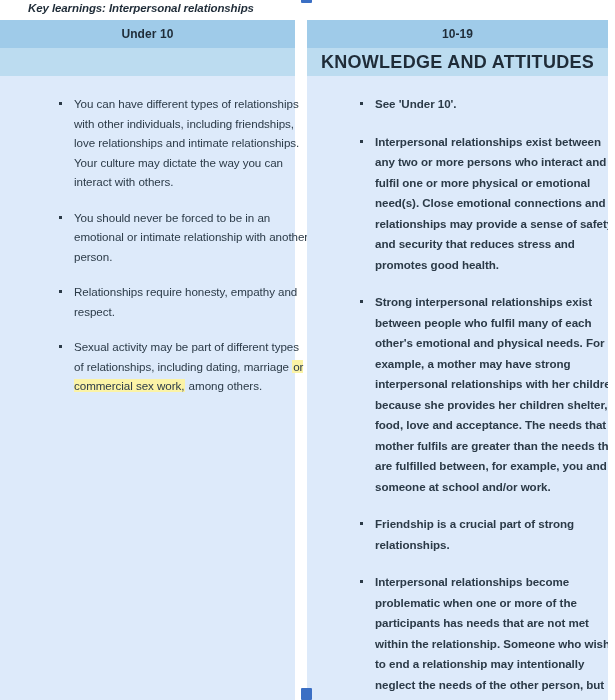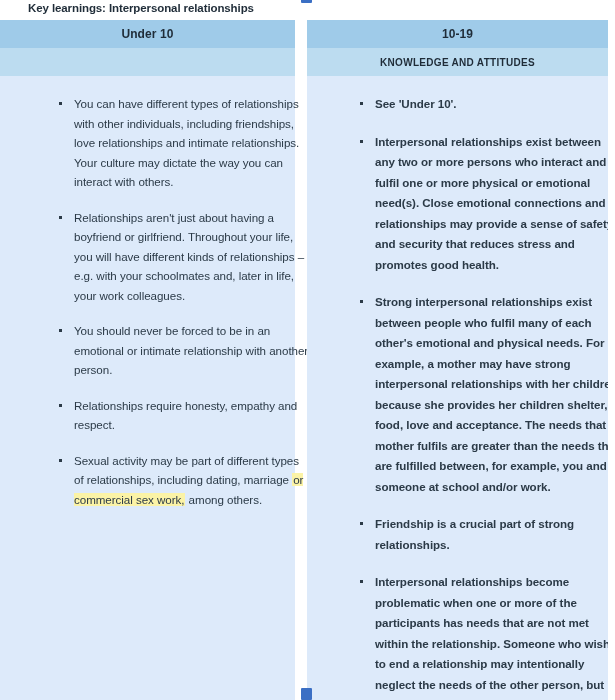--- a/index.html
+++ b/index.html
@@ -23,20 +23,21 @@
   }
 
   
   .title-bar {
     position: absolute;
     left: 0;
     top: 0;
     width: 615px;
     height: 20px;
     background: #ffffff;
+    font-style: italic;
   }
   .title-text {
     position: absolute;
     left: 28px;
     top: 2px;
     font-size: 11.5px;
     font-weight: bold;
     letter-spacing: -0.1px;
     color: #1f2c38;
     white-space: nowrap;
@@ -100,21 +101,21 @@
     align-items: center;
     justify-content: center;
     width: 100%;
     height: 100%;
     font-size: 12px;
     font-weight: bold;
     color: #1f2c38;
     letter-spacing: 0.1px;
   }
   .band-text.caps {
-    font-size: 10px;
+    font-size: 18px;
     letter-spacing: 0.3px;
   }
 
   .col-body {
     position: absolute;
     left: 0;
     top: 56px;
     width: 100%;
     bottom: 0;
     box-sizing: border-box;
@@ -181,21 +182,20 @@
     <div class="col col-left">
       <div class="band-main">
         <div class="band-text">Under 10</div>
       </div>
       <div class="band-sub">
         <div class="band-text caps"></div>
       </div>
       <div class="col-body">
         <ul class="bullets">
             <li><span>You can have different types of relationships with other individuals, including friendships, love relationships and intimate relationships. Your culture may dictate the way you can interact with others.</span></li>
-            <li><span>Relationships aren't just about having a boyfriend or girlfriend. Throughout your life, you will have different kinds of relationships – e.g. with your schoolmates and, later in life, your work colleagues.</span></li>
             <li><span>You should never be forced to be in an emotional or intimate relationship with another person.</span></li>
             <li><span>Relationships require honesty, empathy and respect.</span></li>
             <li><span>Sexual activity may be part of different types of relationships, including dating, marriage </span><span class="hl">or commercial sex work,</span><span> among others.</span></li>
           </ul>
       </div>
     </div>
 
     <div class="col col-right">
       <div class="band-main">
         <div class="band-text">10-19</div>

